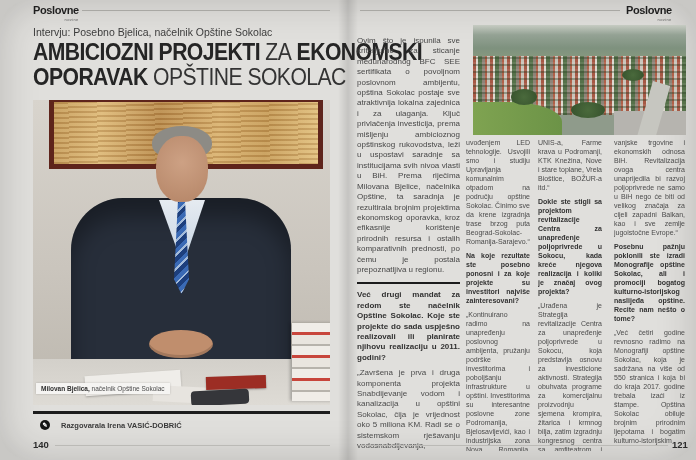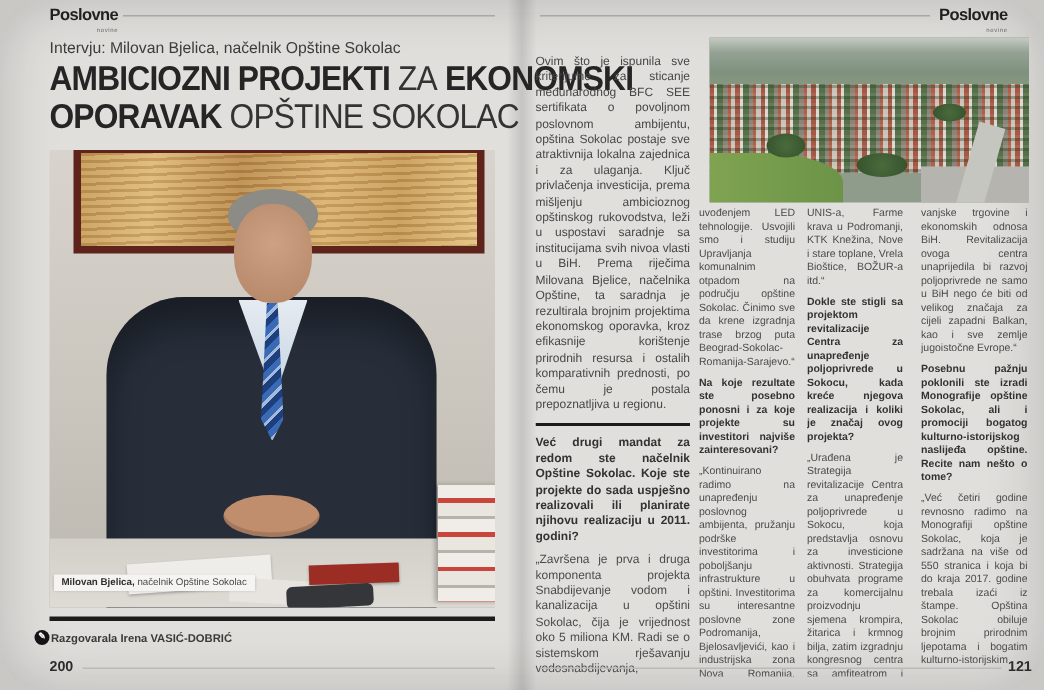--- a/index.html
+++ b/index.html
@@ -35,21 +35,21 @@
   .desk{position:absolute;left:0;bottom:0;width:100%;height:46px;background:linear-gradient(180deg,#d3d0ca,#dedbd5);}
   .paper1{position:absolute;left:52px;bottom:12px;width:96px;height:20px;background:#efede9;transform:rotate(-4deg);box-shadow:0 1px 2px rgba(0,0,0,.25);}
   .paper2{position:absolute;left:120px;bottom:2px;width:80px;height:16px;background:#e7e4df;transform:rotate(3deg);}
   .redbook{position:absolute;right:64px;bottom:16px;width:60px;height:13px;background:#9c2d24;transform:rotate(-2deg);box-shadow:0 1px 2px rgba(0,0,0,.3);}
   .phone{position:absolute;left:158px;bottom:0;width:58px;height:15px;background:#35363a;border-radius:4px;transform:rotate(-3deg);}
   .books{position:absolute;right:-4px;bottom:4px;width:42px;height:78px;
          background:repeating-linear-gradient(180deg,#f0ede8 0 9px,#c8463c 9px 12px,#e9e5df 12px 21px,#b7b3ac 21px 23px);box-shadow:-2px 0 3px rgba(0,0,0,.25);}
   .cap{position:absolute;left:3px;bottom:11px;background:#f5f4f2;padding:2px 5px;font-size:6.5px;color:#4a4a4a;box-shadow:0 0 2px rgba(0,0,0,.2);}
   .cap .b{font-weight:bold;color:#2e2e2e;}
   .thick-rule{position:absolute;left:33px;top:411px;width:297px;height:2.5px;background:#1c1c1c;}
-  .byline{position:absolute;left:23px;top:420px;display:flex;align-items:center;gap:1px;font-size:7.5px;font-weight:600;color:#3a3a3a;}
+  .byline{position:absolute;left:40px;top:420px;display:flex;align-items:center;gap:11px;font-size:7.5px;font-weight:600;color:#3a3a3a;}
   .pen{width:10px;height:10px;border-radius:50%;background:#141414;color:#fff;font-size:6px;line-height:10px;text-align:center;display:inline-block;}
   .pagenum{position:absolute;font-size:9.5px;font-weight:bold;color:#2b2b2b;}
   .footline{position:absolute;height:1px;background:#bbbab6;}
   
   .photo-town{position:absolute;left:473px;top:25px;width:213px;height:110px;overflow:hidden;background:#8f9b8b;}
   .t-sky{position:absolute;left:0;top:0;width:100%;height:30%;
          background:linear-gradient(180deg,#c6cbc2 0%,#94a294 30%,#7e917e 70%,#87997f 100%);}
   .t-town{position:absolute;left:0;top:28%;width:100%;height:54%;
           background:repeating-linear-gradient(90deg,#a65844 0 3px,#ddd8cf 3px 5px,#56714a 5px 9px,#8d8478 9px 12px,#b06048 12px 14px,#c9c4ba 14px 17px);}
   .t-town2{position:absolute;left:0;top:28%;width:100%;height:54%;
@@ -77,21 +77,21 @@
 
 <div class="spread">
   <div class="gutter"></div>
 
   <div class="brand" style="left:33px;top:5px;">
     <span>Poslovne</span>
     <span class="sub">novine</span>
   </div>
   <div class="hline" style="left:82px;top:10px;width:248px;"></div>
 
-  <div class="kicker">Intervju: Milovan Bjelica, načelnik Opštine Sokolac</div>
+  <div class="kicker">Intervju: Posebno Bjelica, načelnik Opštine Sokolac</div>
 
   <h1 class="title">
     <div><span>AMBICIOZNI PROJEKTI</span> <span class="lt">ZA</span> <span>EKONOMSKI</span></div>
     <div><span>OPORAVAK</span> <span class="lt">OPŠTINE SOKOLAC</span></div>
   </h1>
 
   <div class="photo-man">
     <div class="painting">
         <div class="strokes"></div>
       </div>
@@ -108,21 +108,21 @@
     <div class="phone"></div>
     <div class="books"></div>
     <div class="cap"><span class="b">Milovan Bjelica,</span><span> načelnik Opštine Sokolac</span></div>
   </div>
 
   <div class="thick-rule"></div>
   <div class="byline">
     <span class="pen">✎</span>
     <span>Razgovarala Irena VASIĆ-DOBRIĆ</span>
   </div>
-  <div class="pagenum" style="left:33px;top:439px;">200</div>
+  <div class="pagenum" style="left:33px;top:439px;">140</div>
   <div class="footline" style="left:55px;top:445px;width:275px;"></div>
 
   <div class="hline" style="left:360px;top:10px;width:260px;"></div>
   <div class="brand" style="left:626px;top:5px;">
     <span>Poslovne</span>
     <span class="sub">novine</span>
   </div>
 
   <div class="photo-town">
     <div class="t-sky"></div>

